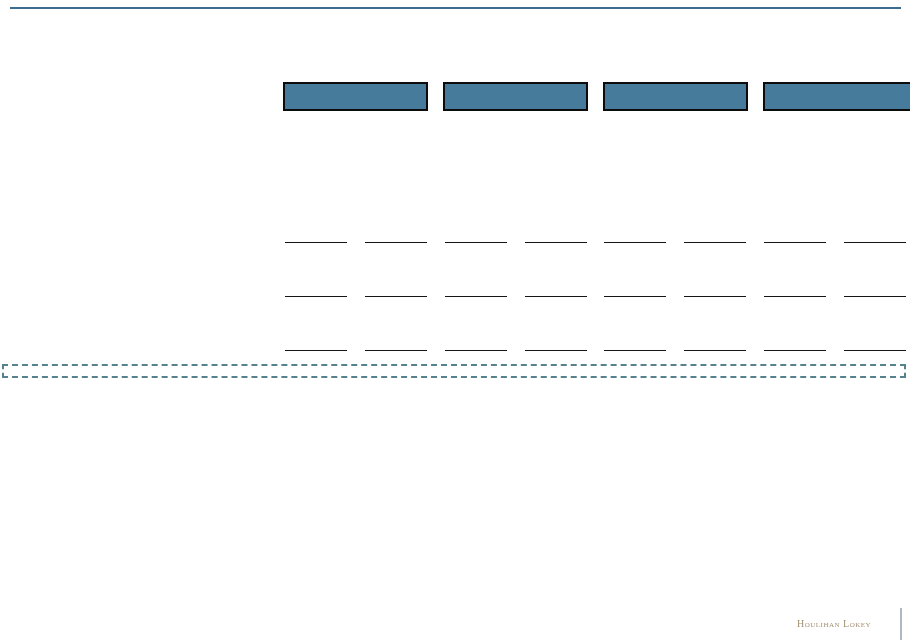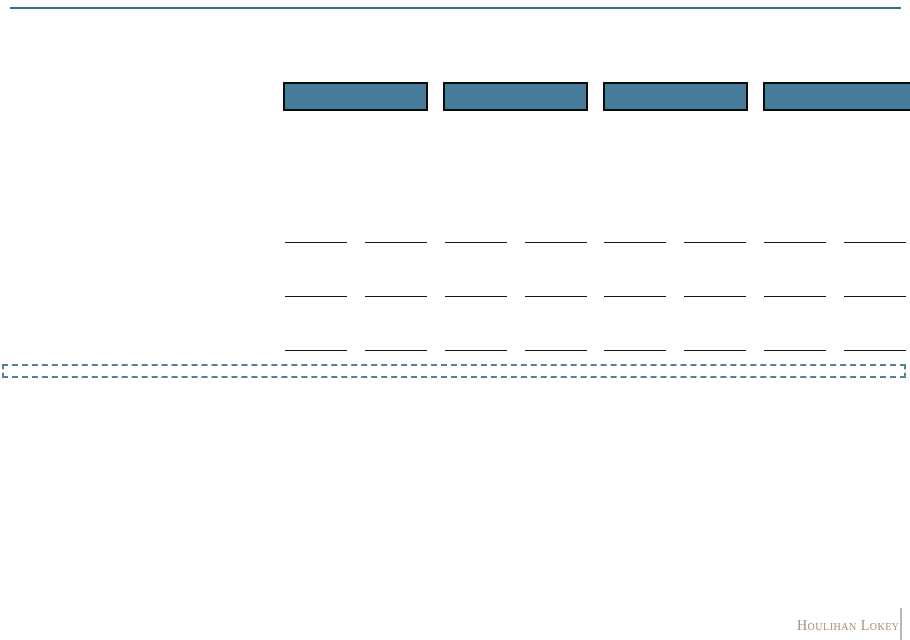--- a/index.html
+++ b/index.html
@@ -52,26 +52,25 @@
     left: 2px; top: 364px;
     width: 904px; height: 14px;
     box-sizing: border-box;
     border: 2px dashed #55828c;
   }
   .logo-text {
     position: absolute;
     top: 618px;
     left: 797px;
     width: 100px;
-    font-size: 14px;
+    font-size: 10px;
     font-variant: small-caps;
     letter-spacing: 0.5px;
     color: #a39174;
     white-space: nowrap;
-    text-align: right;
   }
   .logo-bar {
     position: absolute;
     left: 900px; top: 608px;
     width: 2px; height: 32px;
     background: #b0b9c0;
   }
 </style>
 </head>
 <body>

